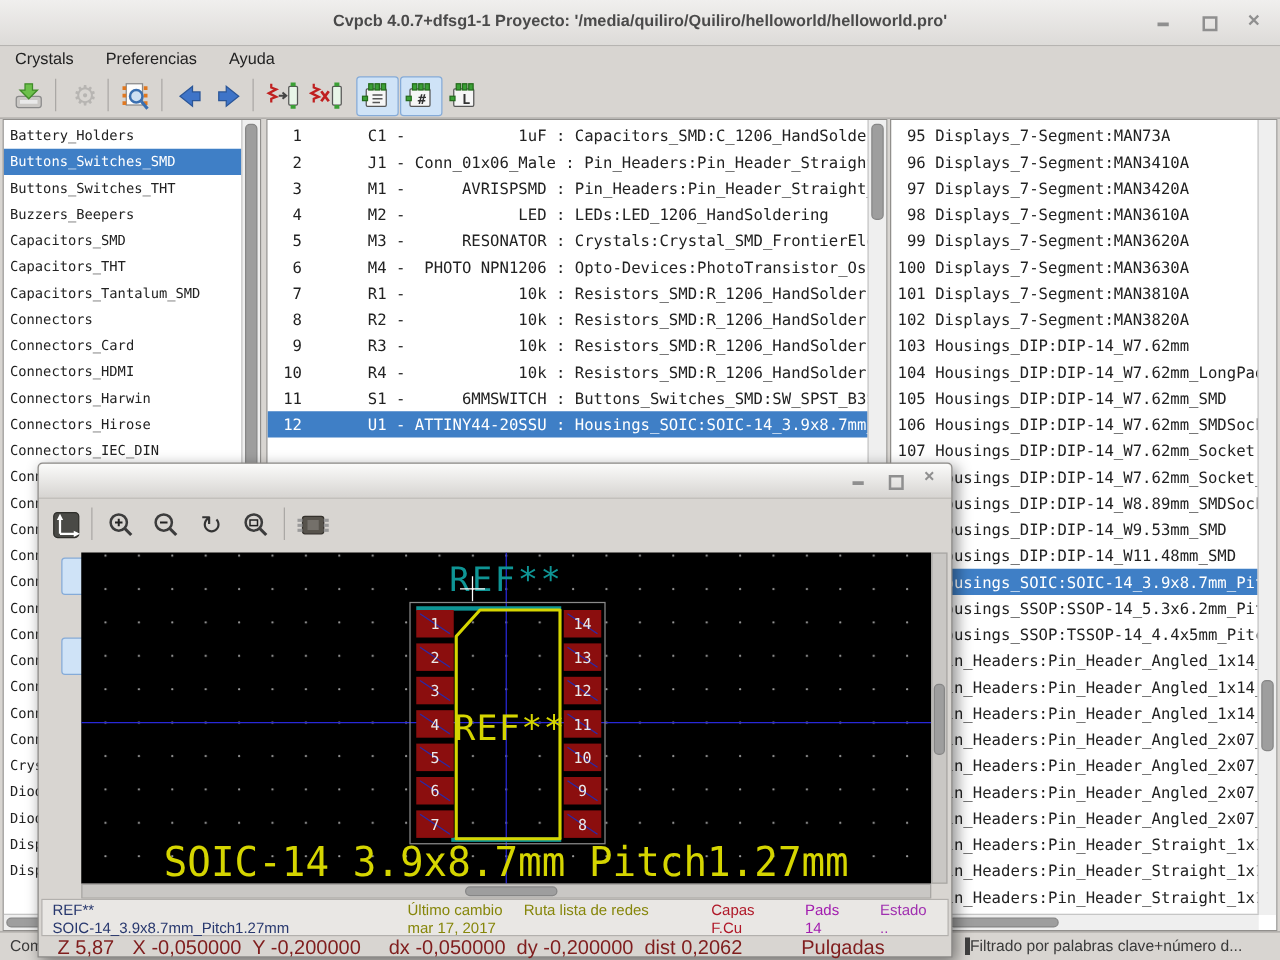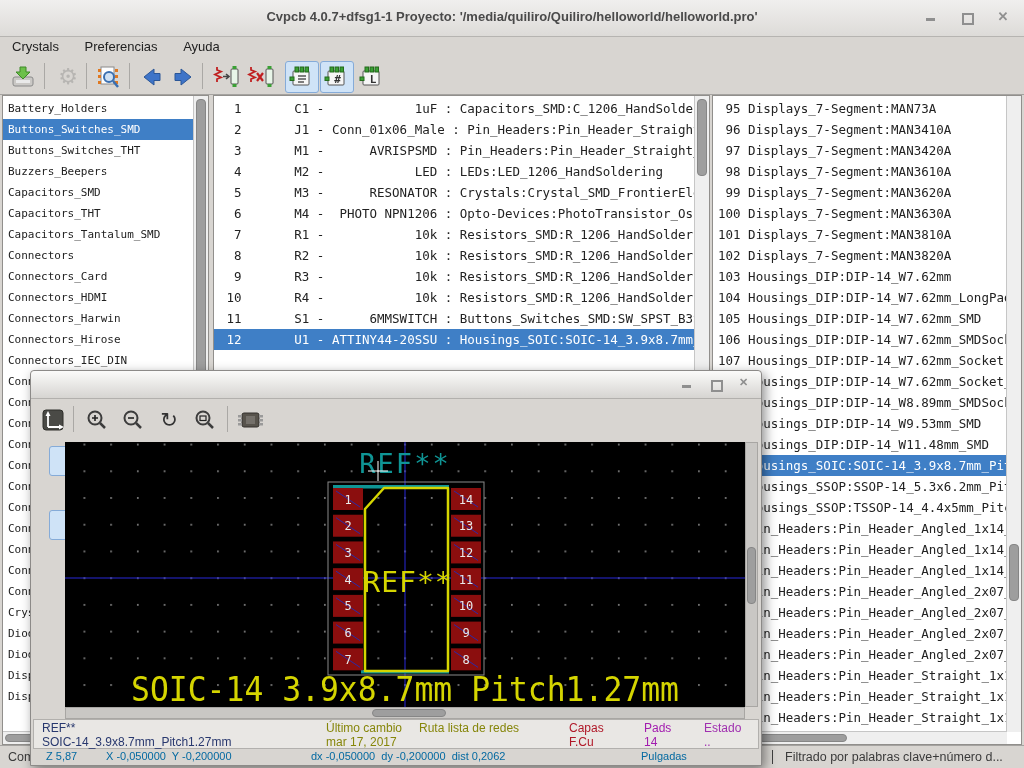--- a/index.html
+++ b/index.html
@@ -30,40 +30,40 @@
   #lib-list{font-family:"DejaVu Sans Mono",monospace;font-size:11px;}
   #comp-list,#fp-list{font-family:"DejaVu Sans Mono",monospace;font-size:12.5px;}
   .row{height:21px;line-height:21px;padding-left:5px;white-space:pre;}
   .row.sel{background:#3f7fc6;color:#fff;}
   .vsb{position:absolute;background:#efefef;border-left:1px solid #c6c6c6;}
   .hsb{position:absolute;background:#efefef;border-top:1px solid #c6c6c6;}
   .thumb{position:absolute;background:#9e9e9e;border:1px solid #868686;border-radius:4px;}
   
   #mainstatus{position:absolute;left:0;top:745px;width:1024px;height:23px;background:#d8d5d1;border-top:1px solid #a5a3a0;font-size:12.5px;color:#3a3a3a;}
   #mainstatus .f-left{position:absolute;left:8px;top:4px;}
-  #mainstatus .f-right{position:absolute;left:772px;top:4px;border-left:1px solid #404040;padding-left:12px;width:240px;overflow:hidden;white-space:nowrap;}
+  #mainstatus .f-right{position:absolute;left:772px;top:4px;border-left:4px solid #404040;padding-left:0;width:240px;overflow:hidden;white-space:nowrap;}
   
   #viewer{position:absolute;left:30px;top:370px;width:732px;height:396px;background:#d8d5d1;
           border:1px solid #8c8a88;border-radius:4px 4px 0 0;box-shadow:3px 4px 12px rgba(0,0,0,.45);box-sizing:border-box;}
   #v-titlebar{position:absolute;left:0;top:0;right:0;height:27px;background:linear-gradient(#fbfbfa,#d6d4d1);
               border-bottom:1px solid #b2b0ad;border-radius:4px 4px 0 0;}
   #v-titlebar .t{position:absolute;left:0;right:0;top:5px;text-align:center;font-weight:bold;font-size:12.5px;color:#3c3c3c;}
   #v-titlebar .btns{position:absolute;right:12px;top:6px;display:flex;gap:18px;}
   #v-toolbar{position:absolute;left:0;top:27px;right:0;height:44px;}
   .vtb{position:absolute;top:6px;width:30px;height:30px;display:flex;align-items:center;justify-content:center;border:1px solid transparent;border-radius:3px;}
   #v-tools{position:absolute;left:0;top:71px;width:34px;bottom:60px;}
   .vlt{position:absolute;left:18px;width:28px;height:28px;display:flex;align-items:flex-end;justify-content:center;border:1px solid transparent;border-radius:3px;padding-left:29px;}
   .vlt.tgl,.vtb.tgl{background:#cfe3f7;border-color:#85abd8;}
   #v-canvas{position:absolute;left:34px;top:71px;width:680px;height:265px;background:#000;}
   #v-vsb{position:absolute;left:714px;top:71px;width:13px;height:265px;background:#c9c7c4;border:1px solid #a8a6a3;box-sizing:border-box;}
   #v-hsb{position:absolute;left:34px;top:336px;width:680px;height:12px;background:#c9c7c4;border:1px solid #a8a6a3;box-sizing:border-box;}
   #v-info{position:absolute;left:2px;top:348px;width:726px;height:30px;background:#e9e7e4;border:1px solid #b2b0ad;box-sizing:border-box;font-size:12px;}
   .icol{position:absolute;top:1px;}
   .icol .l1,.icol .l2{height:14px;line-height:14px;white-space:nowrap;}
-  #v-status{position:absolute;left:0;top:378px;width:654px;height:17px;font-size:11px;color:#0369a1;}
+  #v-status{position:absolute;left:0;top:378px;width:654px;height:17px;font-size:16px;color:#7f1d1d;}
   #v-status span{position:absolute;top:1px;white-space:pre;}
   .c-navy{color:#28386e;} .c-olive{color:#86860a;} .c-red{color:#b01828;} .c-blue{color:#a21caf;} .c-purple{color:#a030b0;}
   svg text{font-family:"DejaVu Sans Mono",monospace;}
 </style>
 </head>
 <body>
 
 <div id="screen">
 
   <div id="titlebar">

